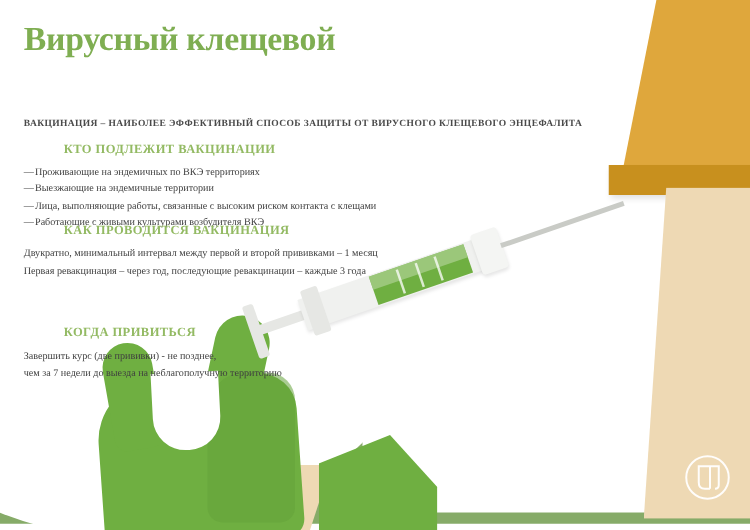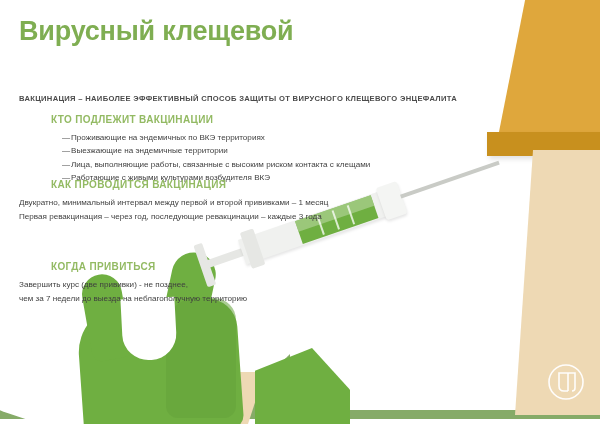--- a/index.html
+++ b/index.html
@@ -198,20 +198,21 @@
     width:104px;height:4px;
     background:#c9cbc6;
   }
 
   
   .content{
     position:absolute;
     left:0;top:0;
     width:480px;height:424px;
     z-index:40;
+    font-family:Liberation Serif, serif;
   }
   .title{
     position:absolute;
     left:19px;top:17px;
     width:430px;
     color:#7fae52;
     font-size:27px;
     font-weight:bold;
     line-height:29px;
     letter-spacing:-0.2px;
@@ -236,21 +237,20 @@
     font-weight:bold;
     letter-spacing:0.35px;
     margin:0 0 6px 0;
     padding-left:32px;
   }
   .bullet-row{
     color:#3f3f3f;
     font-size:8.1px;
     line-height:13.3px;
     white-space:nowrap;
-    margin-left:43px;
   }
   .bullet-row .dash{
     display:inline-block;
     width:9px;
     color:#3f3f3f;
   }
   .line-row{
     color:#3f3f3f;
     font-size:8.1px;
     line-height:14.2px;

